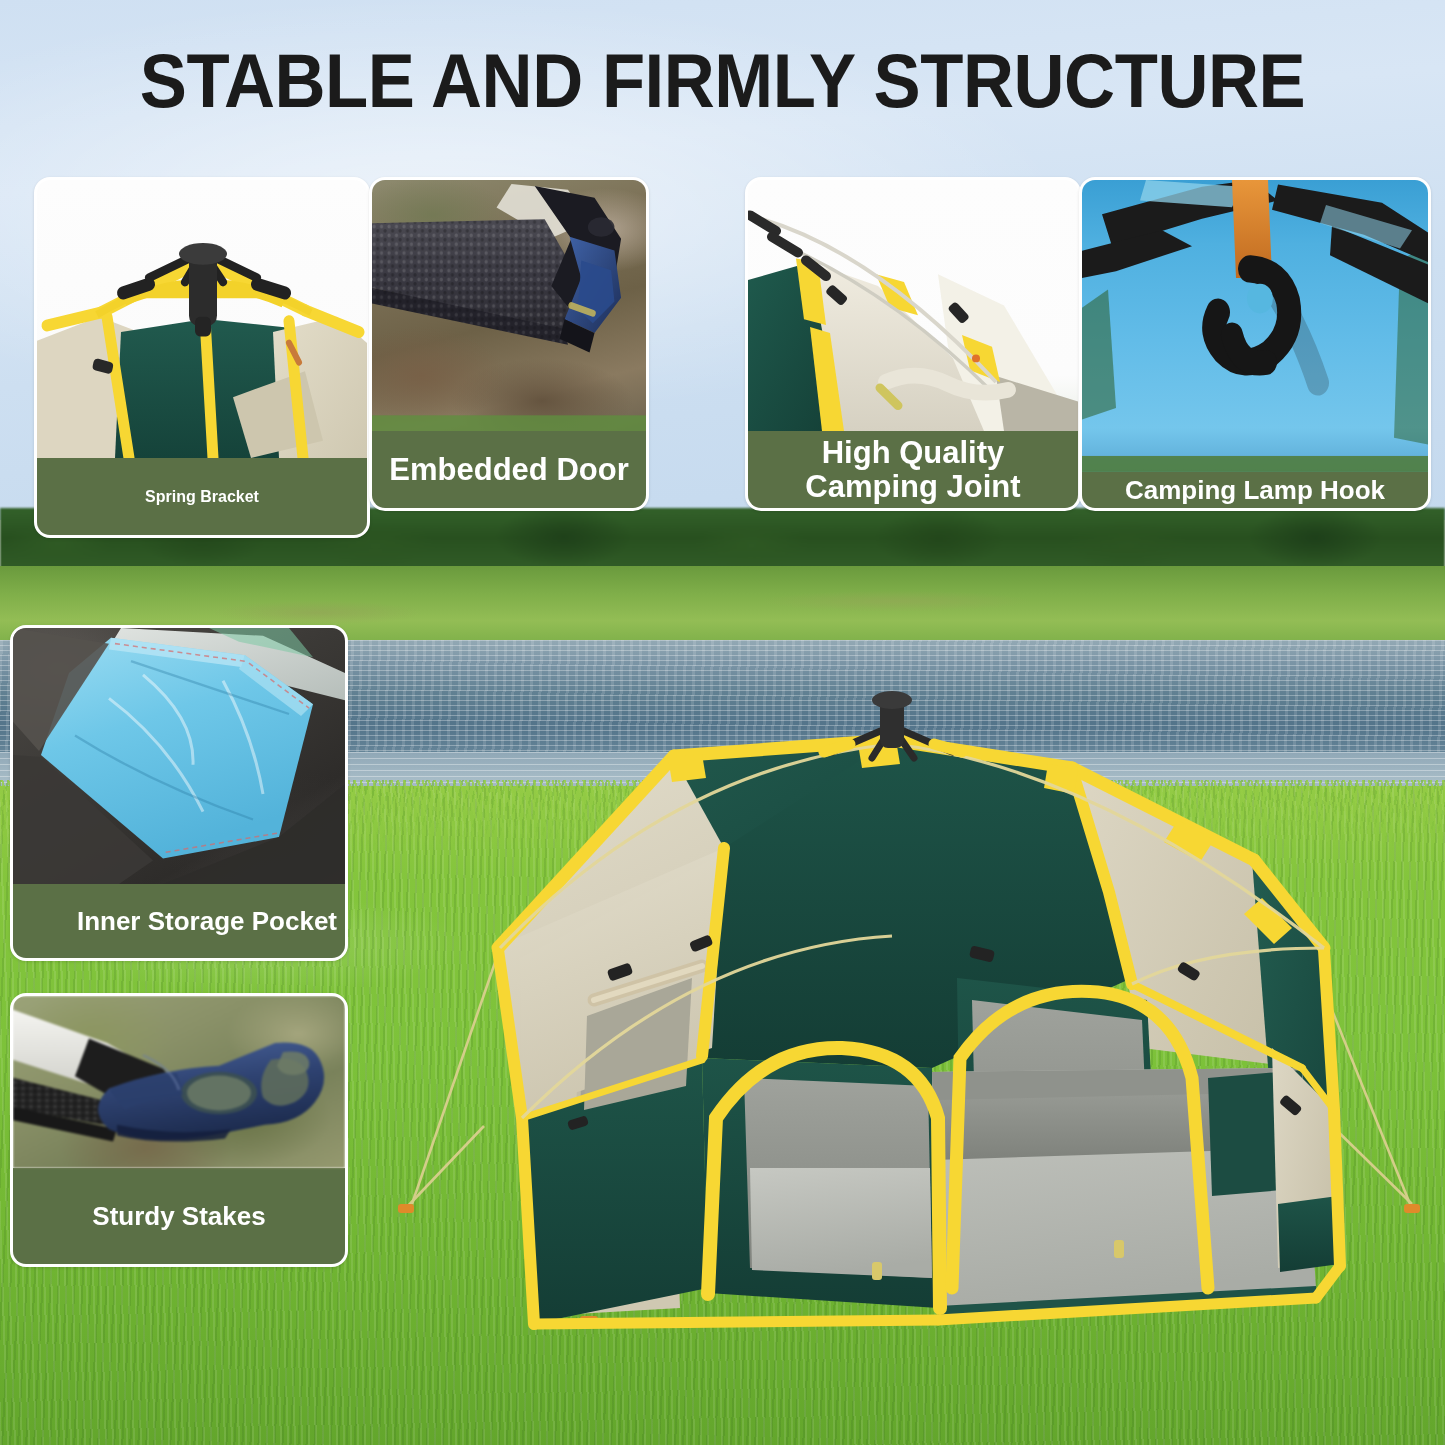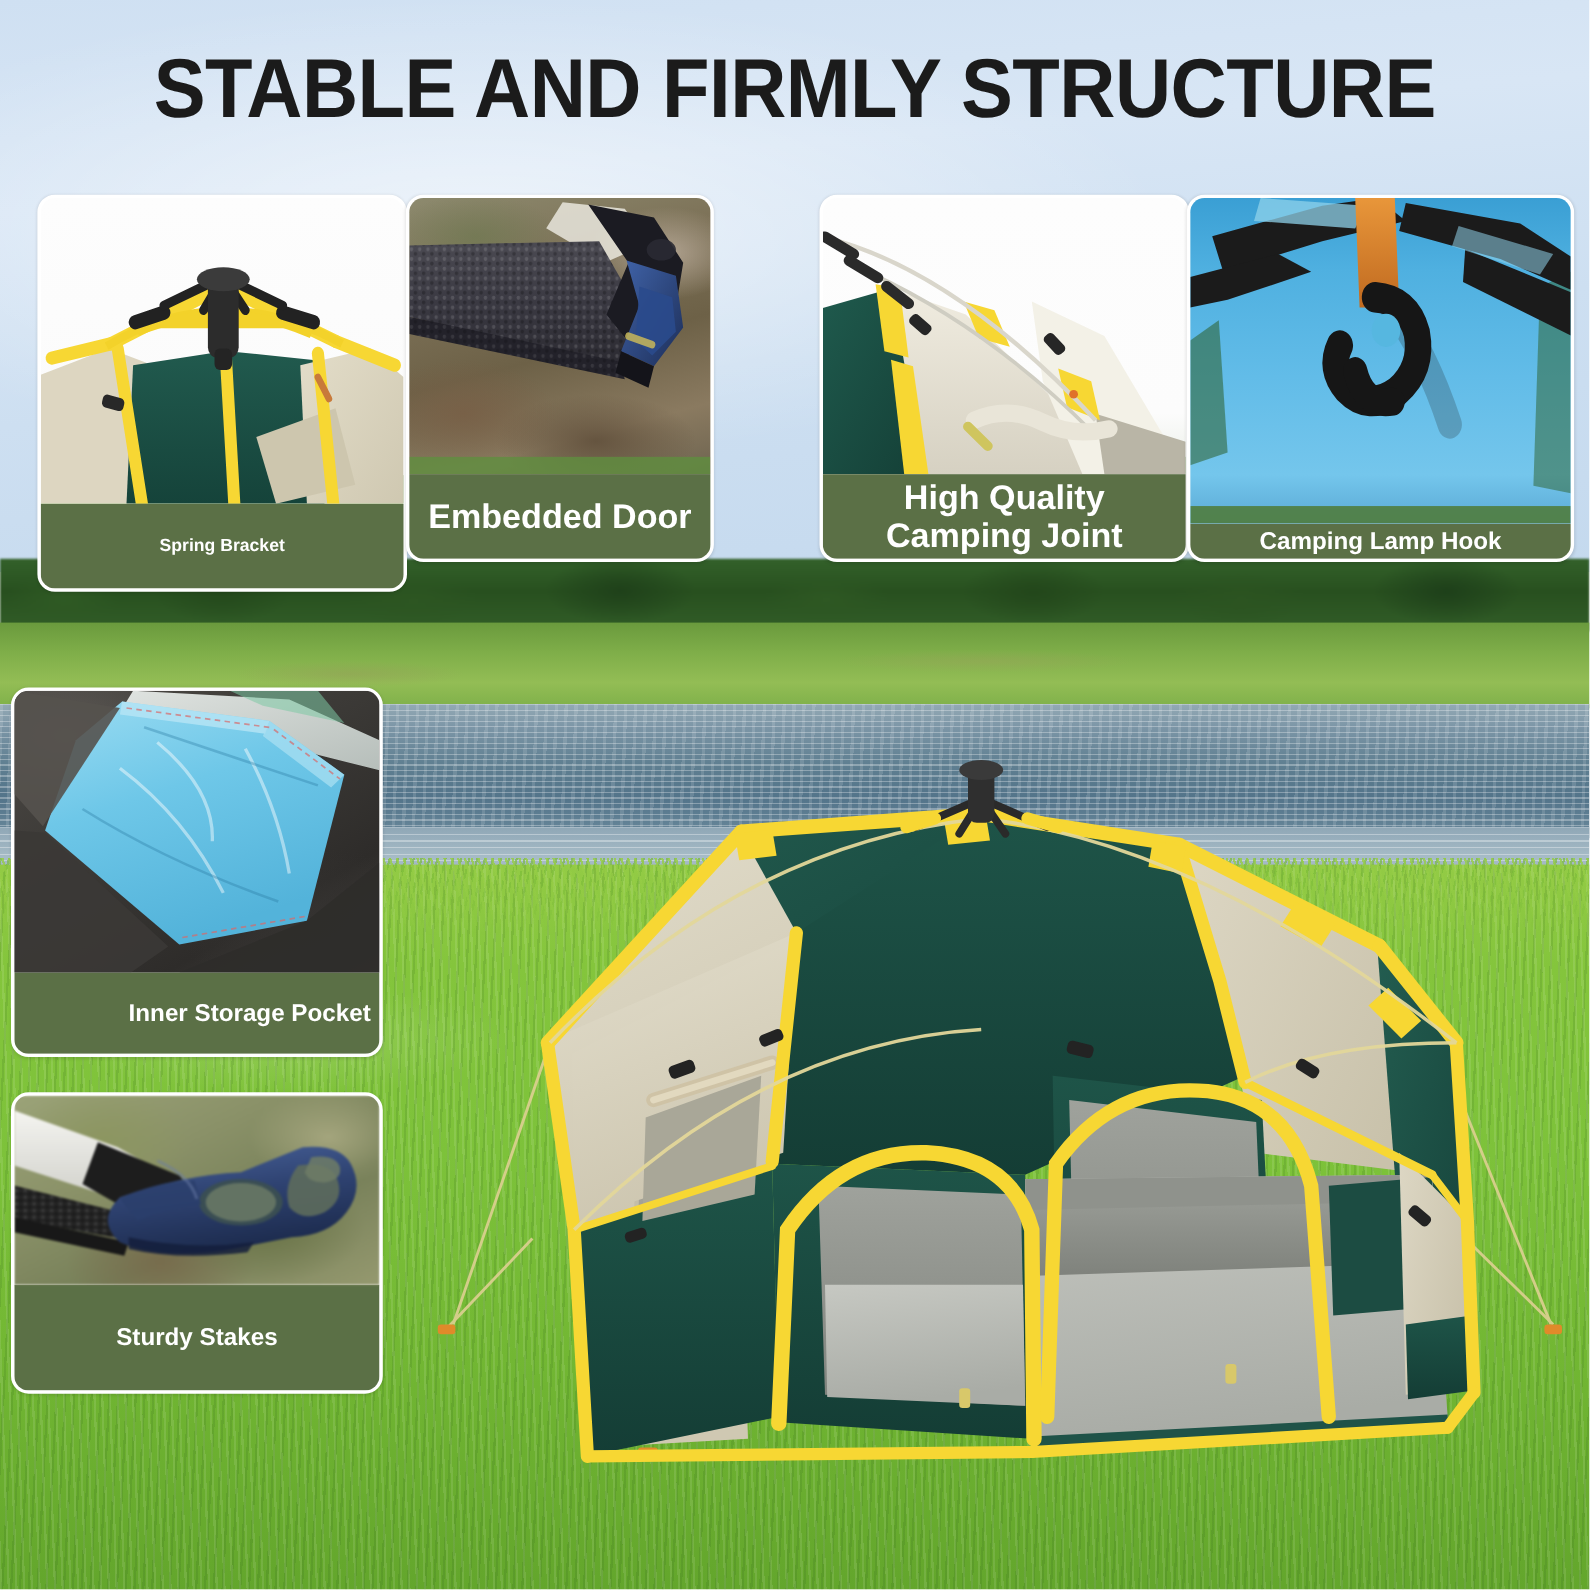--- a/index.html
+++ b/index.html
@@ -96,21 +96,21 @@
     flex:0 0 auto;
     background:#5b7046;
     color:#ffffff;
     display:flex; align-items:center; justify-content:center;
     text-align:center;
     font-weight:bold;
     line-height:1.08;
     padding:4px 8px;
   }
   .card-label span { display:block; }
-  .lbl-1line { font-size:22px; }
+  .lbl-1line { font-size:26px; }
   .lbl-2line { font-size:31px; }
 
   
   #card-spring  { left:6px;   top:177px; width:336px; height:361px;margin-left:28px; }
   #card-eaves   { left:369px;  top:177px; width:280px; height:334px; }
   #card-mortise { left:724px;  top:177px; width:336px; height:334px;margin-left:21px; }
   #card-hook    { left:1079px; top:177px; width:352px; height:334px; }
   .top-label { height:77px; }
   #card-eaves .card-label, #card-mortise .card-label { height:77px; }
 

